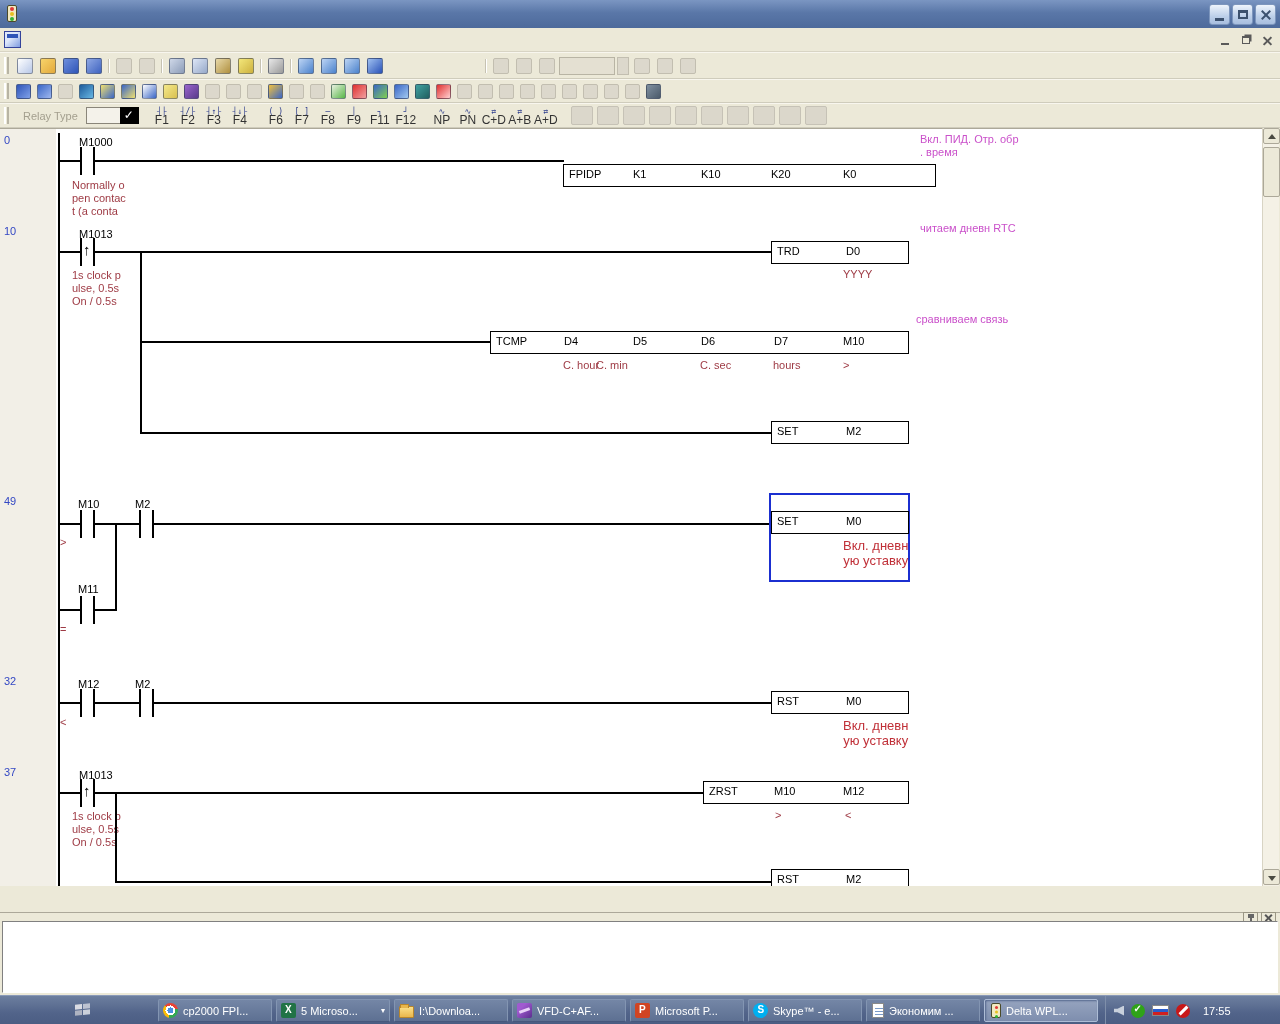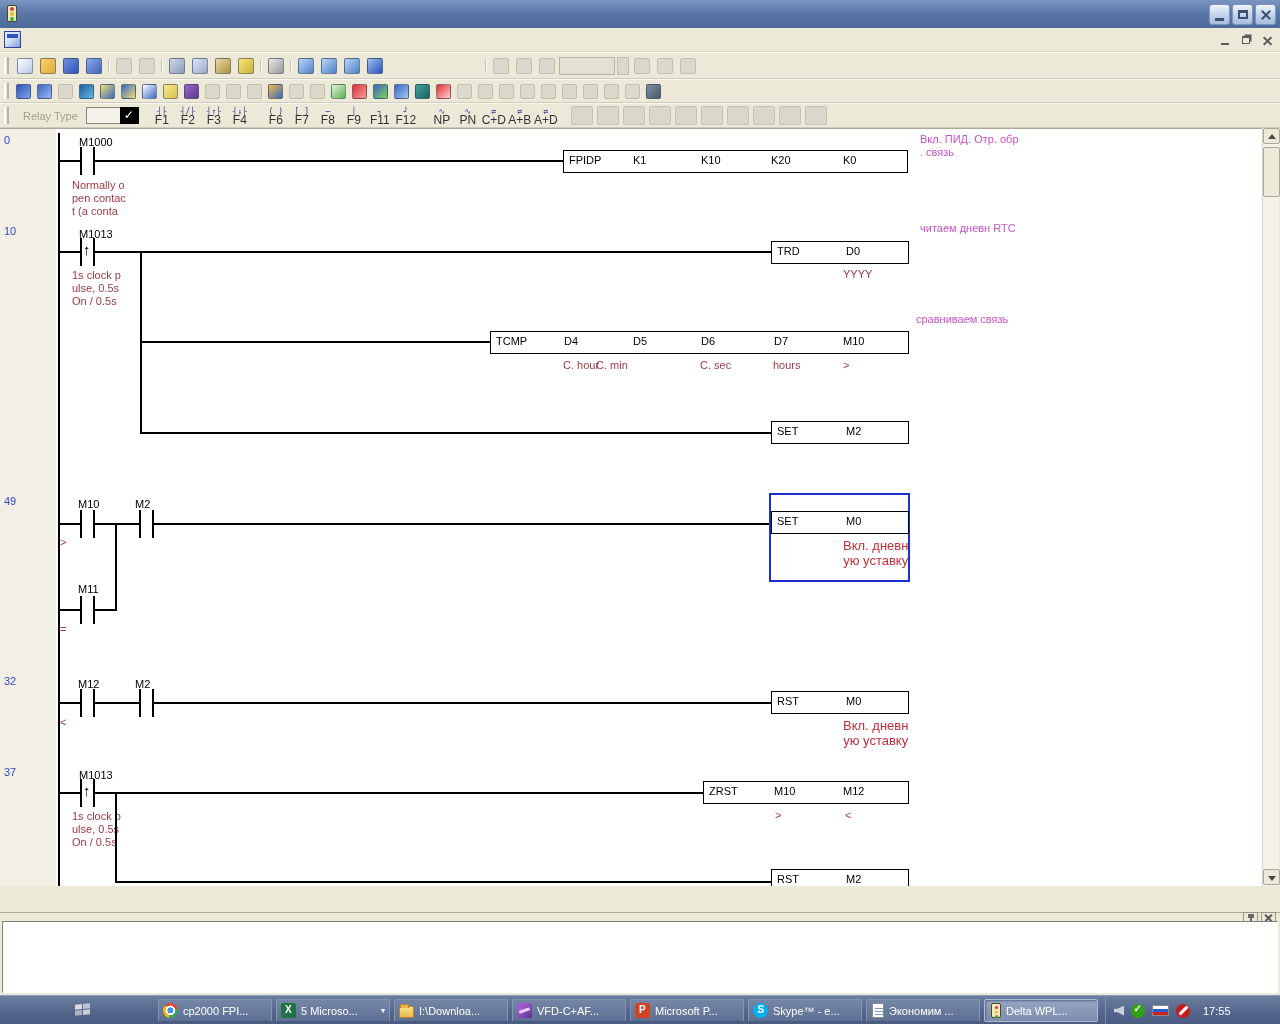--- a/index.html
+++ b/index.html
@@ -486,29 +486,29 @@
     <div class="lmargin"></div>
     <div class="vwire rail"></div>
 
     <span class="step-no" style="left:4px;top:5px">0</span>
     <span class="dev-label" style="left:79px;top:7px">M1000</span>
     <div class="wire" style="left:59px;top:31px;width:505px"></div>
     <div class="contact" style="left:80px;top:18px"></div>
     <div class="cmt" style="left:72px;top:50px">Normally o
 pen contac
 t (a conta</div>
-    <div class="ibox" style="left:563px;top:21px;width:345px">
+    <div class="ibox" style="left:563px;top:35px;width:373px">
       <span style="left:5px">FPIDP</span>
       <span style="left:69px">K1</span>
       <span style="left:137px">K10</span>
       <span style="left:207px">K20</span>
       <span style="left:279px">K0</span>
     </div>
     <div class="cmt-mag" style="left:920px;top:4px">Вкл. ПИД. Отр. обр
-. связь</div>
+. время</div>
 
     <span class="step-no" style="left:4px;top:96px">10</span>
     <span class="dev-label" style="left:79px;top:99px">M1013</span>
     <div class="wire" style="left:59px;top:122px;width:713px"></div>
     <div class="contact rising" style="left:80px;top:109px"></div>
     <div class="cmt" style="left:72px;top:140px">1s clock p
 ulse, 0.5s
 On / 0.5s</div>
     <div class="ibox" style="left:771px;top:112px;width:138px">
       <span style="left:5px">TRD</span>

